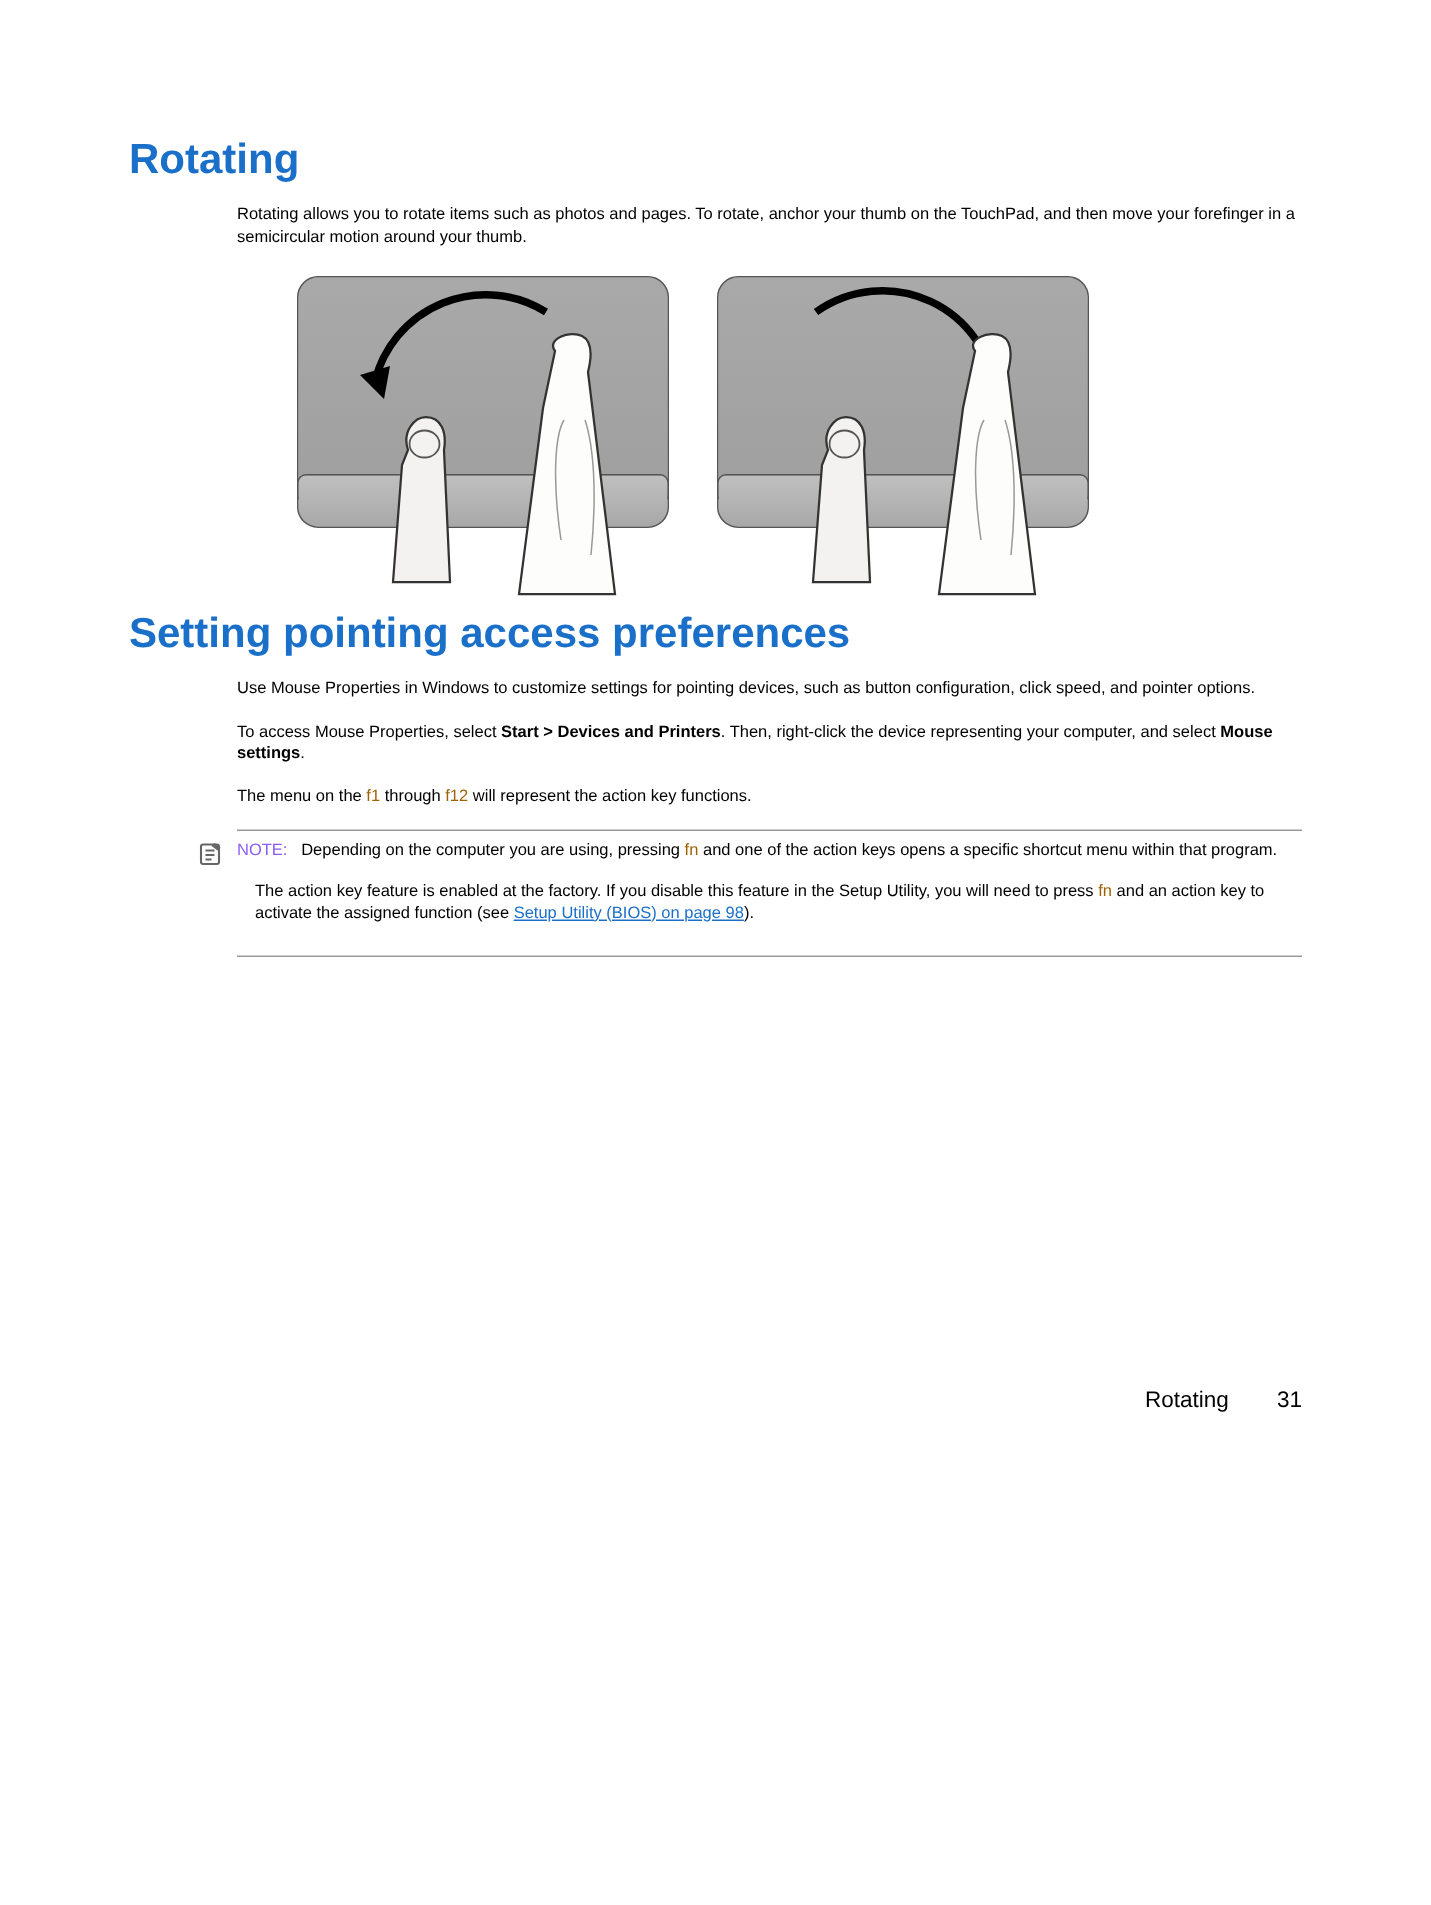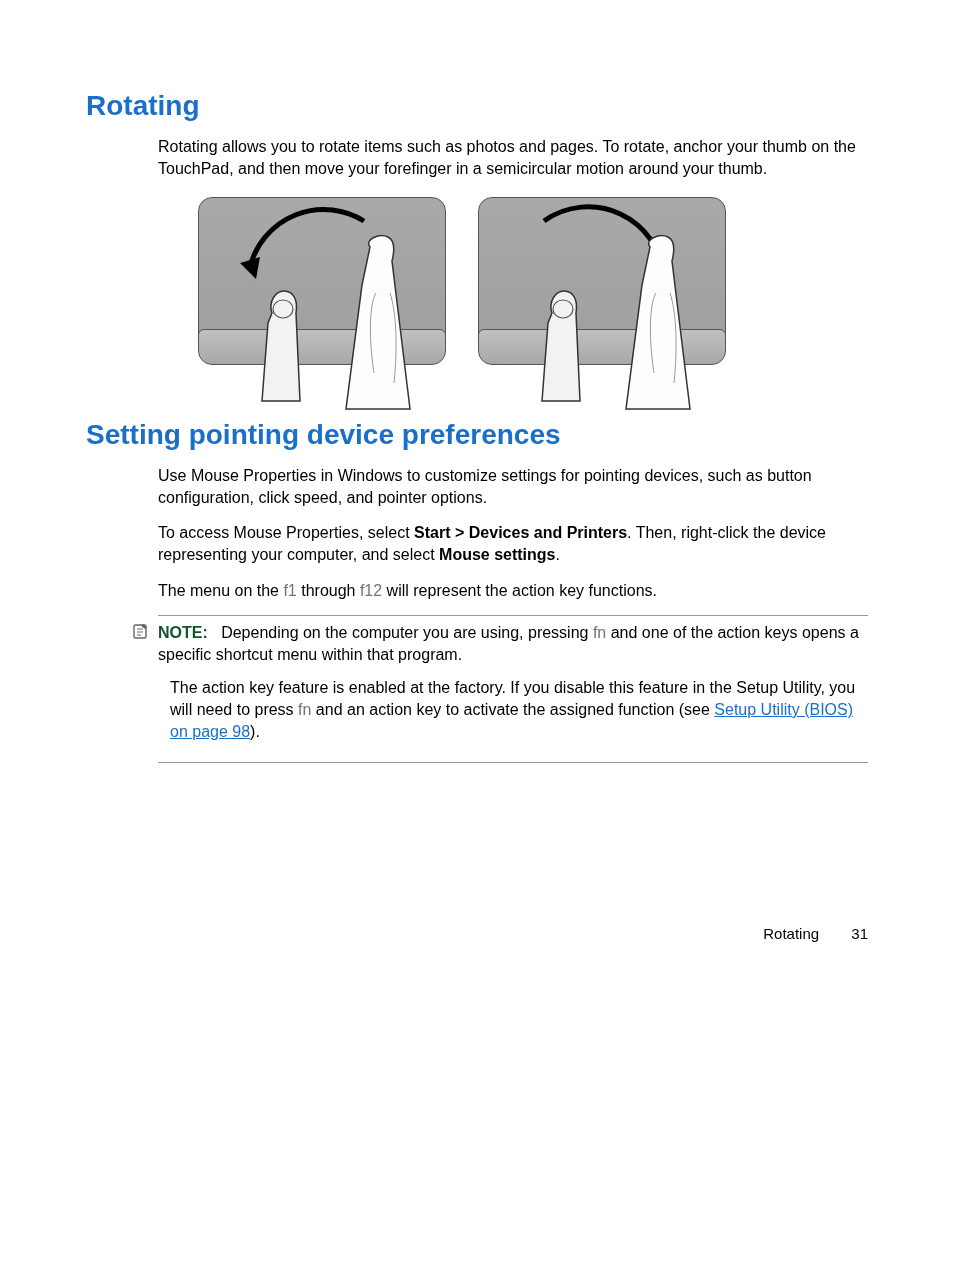--- a/index.html
+++ b/index.html
@@ -20,21 +20,21 @@
     color: #1a6fc9;
     font-size: 28px;
     font-weight: bold;
     margin: 0 0 14px 0;
     font-family: Arial, sans-serif;
   }
   .body-block {
     margin-left: 72px;
   }
   .p {
-    font-size: 16px;
+    font-size: 11px;
     line-height: 1.35;
     margin: 0 0 14px 0;
   }
   .diagram-row {
     margin: 10px 0 26px 108px;
     display: flex;
     gap: 24px;
   }
   .trackpad {
     position: relative;
@@ -65,39 +65,39 @@
     height: 120px;
   }
   .thumb svg, .finger svg { display:block; }
   .finger {
     position: absolute;
     bottom: -10px;
     width: 72px;
     height: 170px;
   }
   .bold { font-weight: bold; }
-  .keycap { color: #737373; text-align: right; }
+  .keycap { color: #a16207; text-align: right; }
   .note-box {
     border-top: 1px solid #999;
     border-bottom: 1px solid #999;
     padding: 6px 0 8px 0;
     margin: 4px 0 14px 0;
     position: relative;
   }
   .note-icon {
     position: absolute;
     left: -26px;
     top: 6px;
     width: 18px;
     height: 18px;
     color: #666;
   }
   .note-label {
-    font-weight: bold;
-    color: #14532d;
+    font-weight: normal;
+    color: #8b5cf6;
   }
   a.xref {
     color: #1a6fc9;
     text-decoration: underline;
   }
   .footer {
     position: absolute;
     bottom: 56px;
     right: 86px;
     font-size: 15px;
@@ -157,21 +157,21 @@
       <div class="finger" style="left:146px">
         <svg width="90" height="180" viewBox="0 0 90 180">
           <path d="M30 14 C24 6 40 0 48 4 C56 8 54 20 52 28 L70 176 L6 176 L22 52 Z" fill="#fdfdfb" stroke="#333" stroke-width="1.5"></path>
           <path d="M36 60 C30 70 28 100 34 140" fill="none" stroke="#999" stroke-width="1"></path>
           <path d="M50 60 C56 78 58 110 54 150" fill="none" stroke="#999" stroke-width="1"></path>
         </svg>
       </div>
     </div>
   </div>
 
-  <h2 class="h1">Setting pointing device preferences</h2>
+  <h2 class="h1">Setting pointing access preferences</h2>
   <div class="body-block">
     <p class="p">Use Mouse Properties in Windows to customize settings for pointing devices, such as button configuration, click speed, and pointer options.</p>
     <p class="p">
       <span>To access Mouse Properties, select </span><span class="bold">Start &gt; Devices and Printers</span><span>. Then, right-click the device representing your computer, and select </span><span class="bold">Mouse settings</span><span>.</span>
     </p>
   </div>
 
   <div class="body-block">
     <p class="p">
       <span>The menu on the </span><span class="keycap">f1</span><span> through </span><span class="keycap">f12</span><span> will represent the action key functions.</span>

